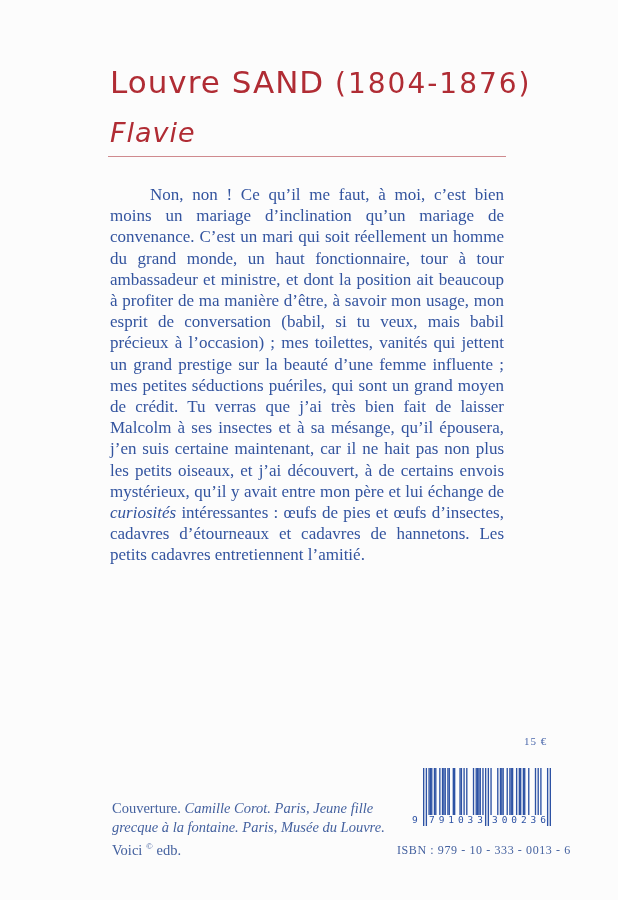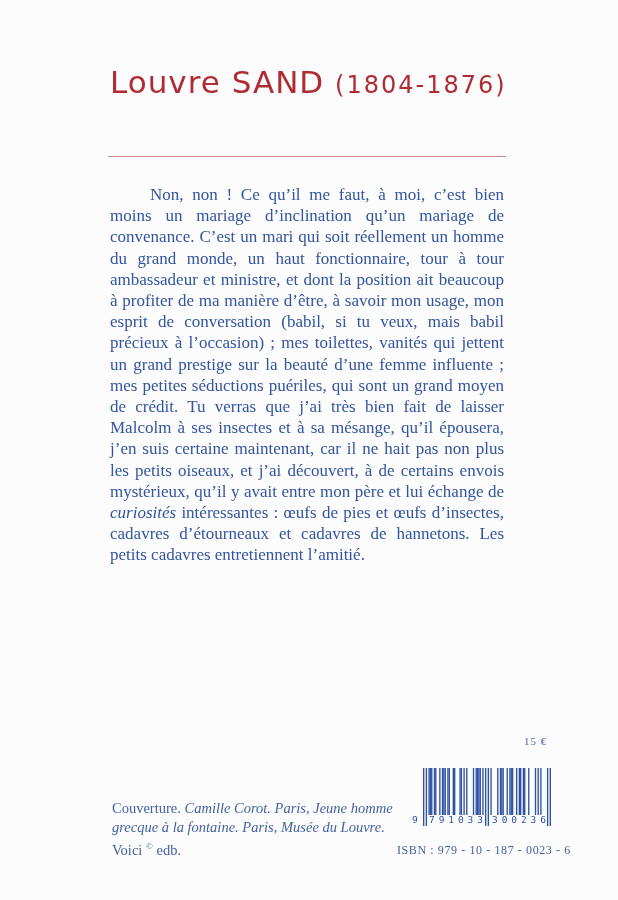--- a/index.html
+++ b/index.html
@@ -7,21 +7,21 @@
   .page{
     position:relative;width:618px;height:900px;margin:0 auto;
     background:#fcfcfc;overflow:hidden;
   }
   
   .header{position:absolute;left:110px;top:64px;}
   .author-line{
     font-family:"DejaVu Sans",sans-serif;color:#b02c34;
     font-size:31px;letter-spacing:1px;white-space:nowrap;
   }
-  .author-years{font-size:24px;letter-spacing:2px;}
+  .author-years{font-size:28px;letter-spacing:2px;}
   .book-title{
     font-family:"DejaVu Sans",sans-serif;font-style:italic;color:#b02c34;
     font-size:27px;letter-spacing:1px;margin-top:17px;
   }
   .red-rule{
     position:absolute;left:108px;top:156px;width:398px;height:1px;
     background:#cf8a8e;
   }
   
   .body-text{
@@ -61,31 +61,32 @@
 </head>
 <body>
 
 <div class="page">
 
   <div class="header">
     <div class="author-line">
       <span>Louvre SAND</span>
       <span class="author-years">(1804-1876)</span>
     </div>
+    <div class="book-title">Flavie</div>
   </div>
 
   <div class="red-rule"></div>
 
   <div class="body-text">
       <p><span>Non, non ! Ce qu’il me faut, à moi, c’est bien moins un mariage d’inclination qu’un mariage de convenance. C’est un mari qui soit réellement un homme du grand monde, un haut fonctionnaire, tour à tour ambassadeur et ministre, et dont la position ait beaucoup à profiter de ma manière d’être, à savoir mon usage, mon esprit de conver­sation (babil, si tu veux, mais babil précieux à l’occasion) ; mes toilettes, vanités qui jettent un grand prestige sur la beauté d’une femme influente ; mes petites séductions puériles, qui sont un grand moyen de crédit. Tu verras que j’ai très bien fait de laisser Malcolm à ses insectes et à sa mésange, qu’il épousera, j’en suis certaine maintenant, car il ne hait pas non plus les petits oiseaux, et j’ai découvert, à de certains envois mystérieux, qu’il y avait entre mon père et lui échange de </span><span style="font-style: italic;">curiosités</span><span> intéressantes : œufs de pies et œufs d’insectes, cadavres d’étourneaux et cadavres de hannetons. Les petits cadavres entretiennent l’amitié.</span></p>
     </div>
 
   <div class="price">15 €</div>
 
-  <div class="credit"><span>Couverture. </span><span style="font-style: italic;">Camille Corot. Paris, Jeune homme grecque à la fontaine. Paris, Musée du Louvre.</span><span> Voici </span><sup>©</sup><span> edb.</span></div>
+  <div class="credit"><span>Couverture. </span><span style="font-style: italic;">Camille Corot. Paris, Jeune fille grecque à la fontaine. Paris, Musée du Louvre.</span><span> Voici </span><sup>©</sup><span> edb.</span></div>
 
   <div class="barcode">
     <svg width="128" height="58" viewBox="0 0 128 58">
         <rect x="0.00" y="0" width="1.35" height="58" fill="#2d52a4"></rect>
         <rect x="2.69" y="0" width="1.35" height="58" fill="#2d52a4"></rect>
         <rect x="5.39" y="0" width="1.35" height="47" fill="#2d52a4"></rect>
         <rect x="6.74" y="0" width="1.35" height="47" fill="#2d52a4"></rect>
         <rect x="8.08" y="0" width="1.35" height="47" fill="#2d52a4"></rect>
         <rect x="10.78" y="0" width="1.35" height="47" fill="#2d52a4"></rect>
         <rect x="12.13" y="0" width="1.35" height="47" fill="#2d52a4"></rect>
@@ -144,15 +145,15 @@
           <span>3</span>
           <span>0</span>
           <span>0</span>
           <span>2</span>
           <span>3</span>
           <span>6</span>
         </span>
     </div>
   </div>
 
-  <div class="isbn">ISBN : 979 - 10 - 187 - 0023 - 6</div>
+  <div class="isbn">ISBN : 979 - 10 - 333 - 0013 - 6</div>
 
 </div>
 
 </body></html>

